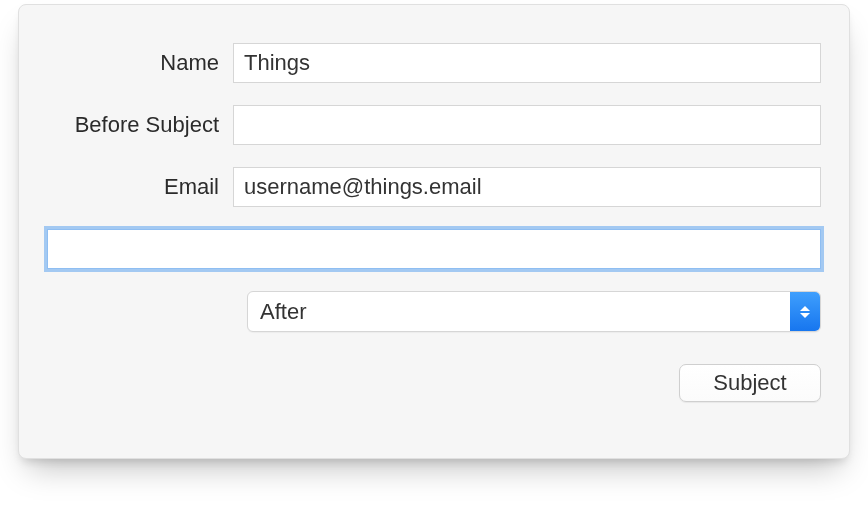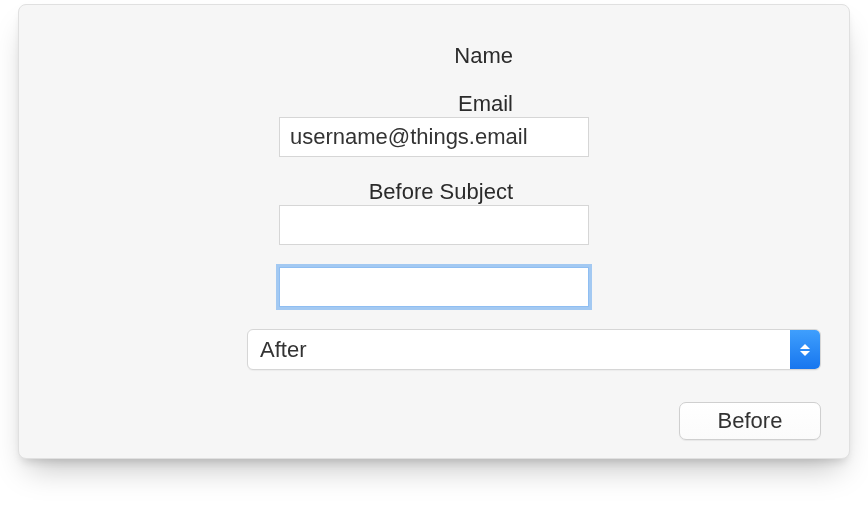--- a/index.html
+++ b/index.html
@@ -23,21 +23,20 @@
       background: #f6f6f6;
       border: 1px solid #e0e0e0;
       border-radius: 8px;
       box-shadow: 0 18px 30px -10px rgba(0,0,0,0.25), 0 6px 10px -4px rgba(0,0,0,0.15);
       padding: 38px 28px 24px 28px;
     }
     .form-row {
       display: flex;
       align-items: center;
       margin-bottom: 22px;
-      flex-direction: column;
     }
     .label {
       width: 186px;
       text-align: right;
       padding-right: 14px;
       font-size: 22px;
       color: #2b2b2b;
       font-weight: 400;
     }
     .field {
@@ -138,33 +137,36 @@
       margin-top: 2px;
     }
   </style>
 </head>
 <body>
 
 <div class="dialog">
 
   <div class="form-row">
     <div class="label">Name</div>
-  </div>
-
-  <div class="form-row">
-    <div class="label">Email</div>
     <div class="field">
-      <input type="text" class="text-input" value="username@things.email" style="">
+      <input type="text" class="text-input" value="Things" style="">
     </div>
   </div>
 
   <div class="form-row">
     <div class="label">Before Subject</div>
     <div class="field">
       <input type="text" class="text-input" value="" style="">
+    </div>
+  </div>
+
+  <div class="form-row">
+    <div class="label">Email</div>
+    <div class="field">
+      <input type="text" class="text-input" value="username@things.email" style="">
     </div>
   </div>
 
   <div class="form-row">
     <div class="field">
       <input type="text" class="text-input focused" value="" style="">
     </div>
   </div>
 
   <div class="select-row-offset">
@@ -173,16 +175,16 @@
         <span>After</span>
       </div>
       <div class="select-indicator">
         <div class="arrow-up"></div>
         <div class="arrow-down"></div>
       </div>
     </div>
   </div>
 
   <div class="button-row">
-    <button class="btn btn-cancel">Before</button>
+    <button class="btn btn-cancel">Subject</button>
   </div>
 
 </div>
 
 </body></html>

